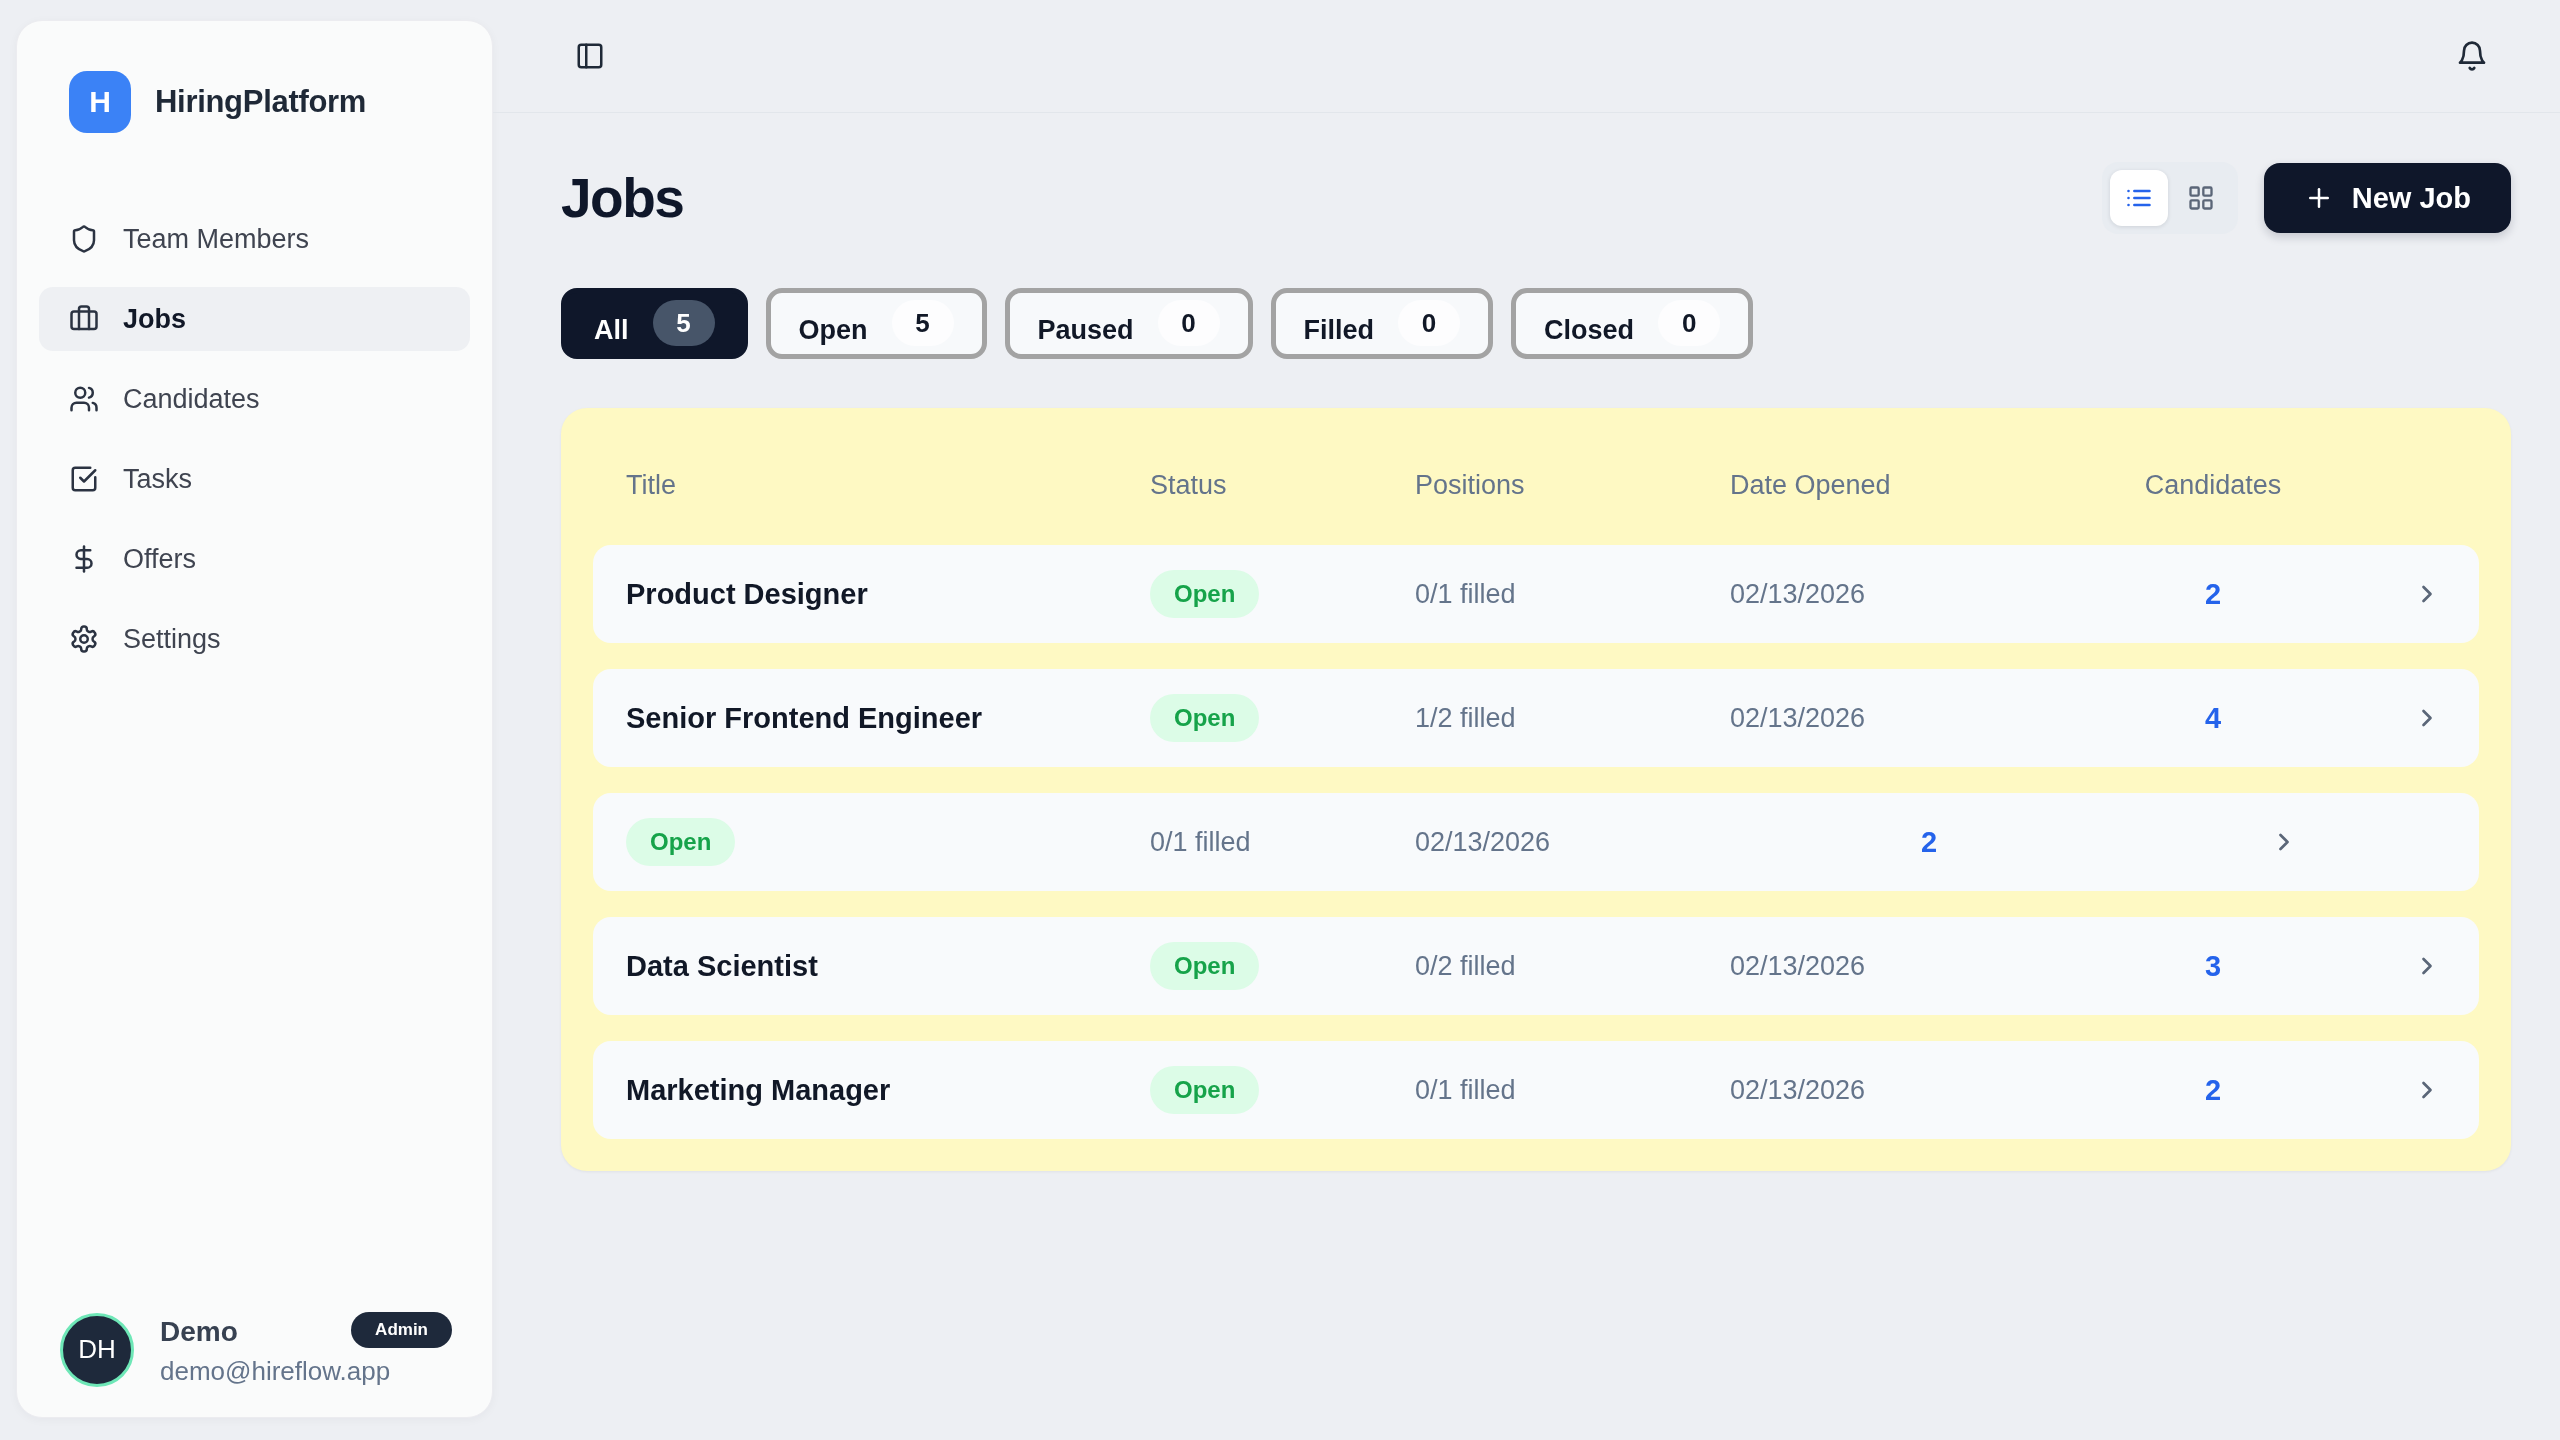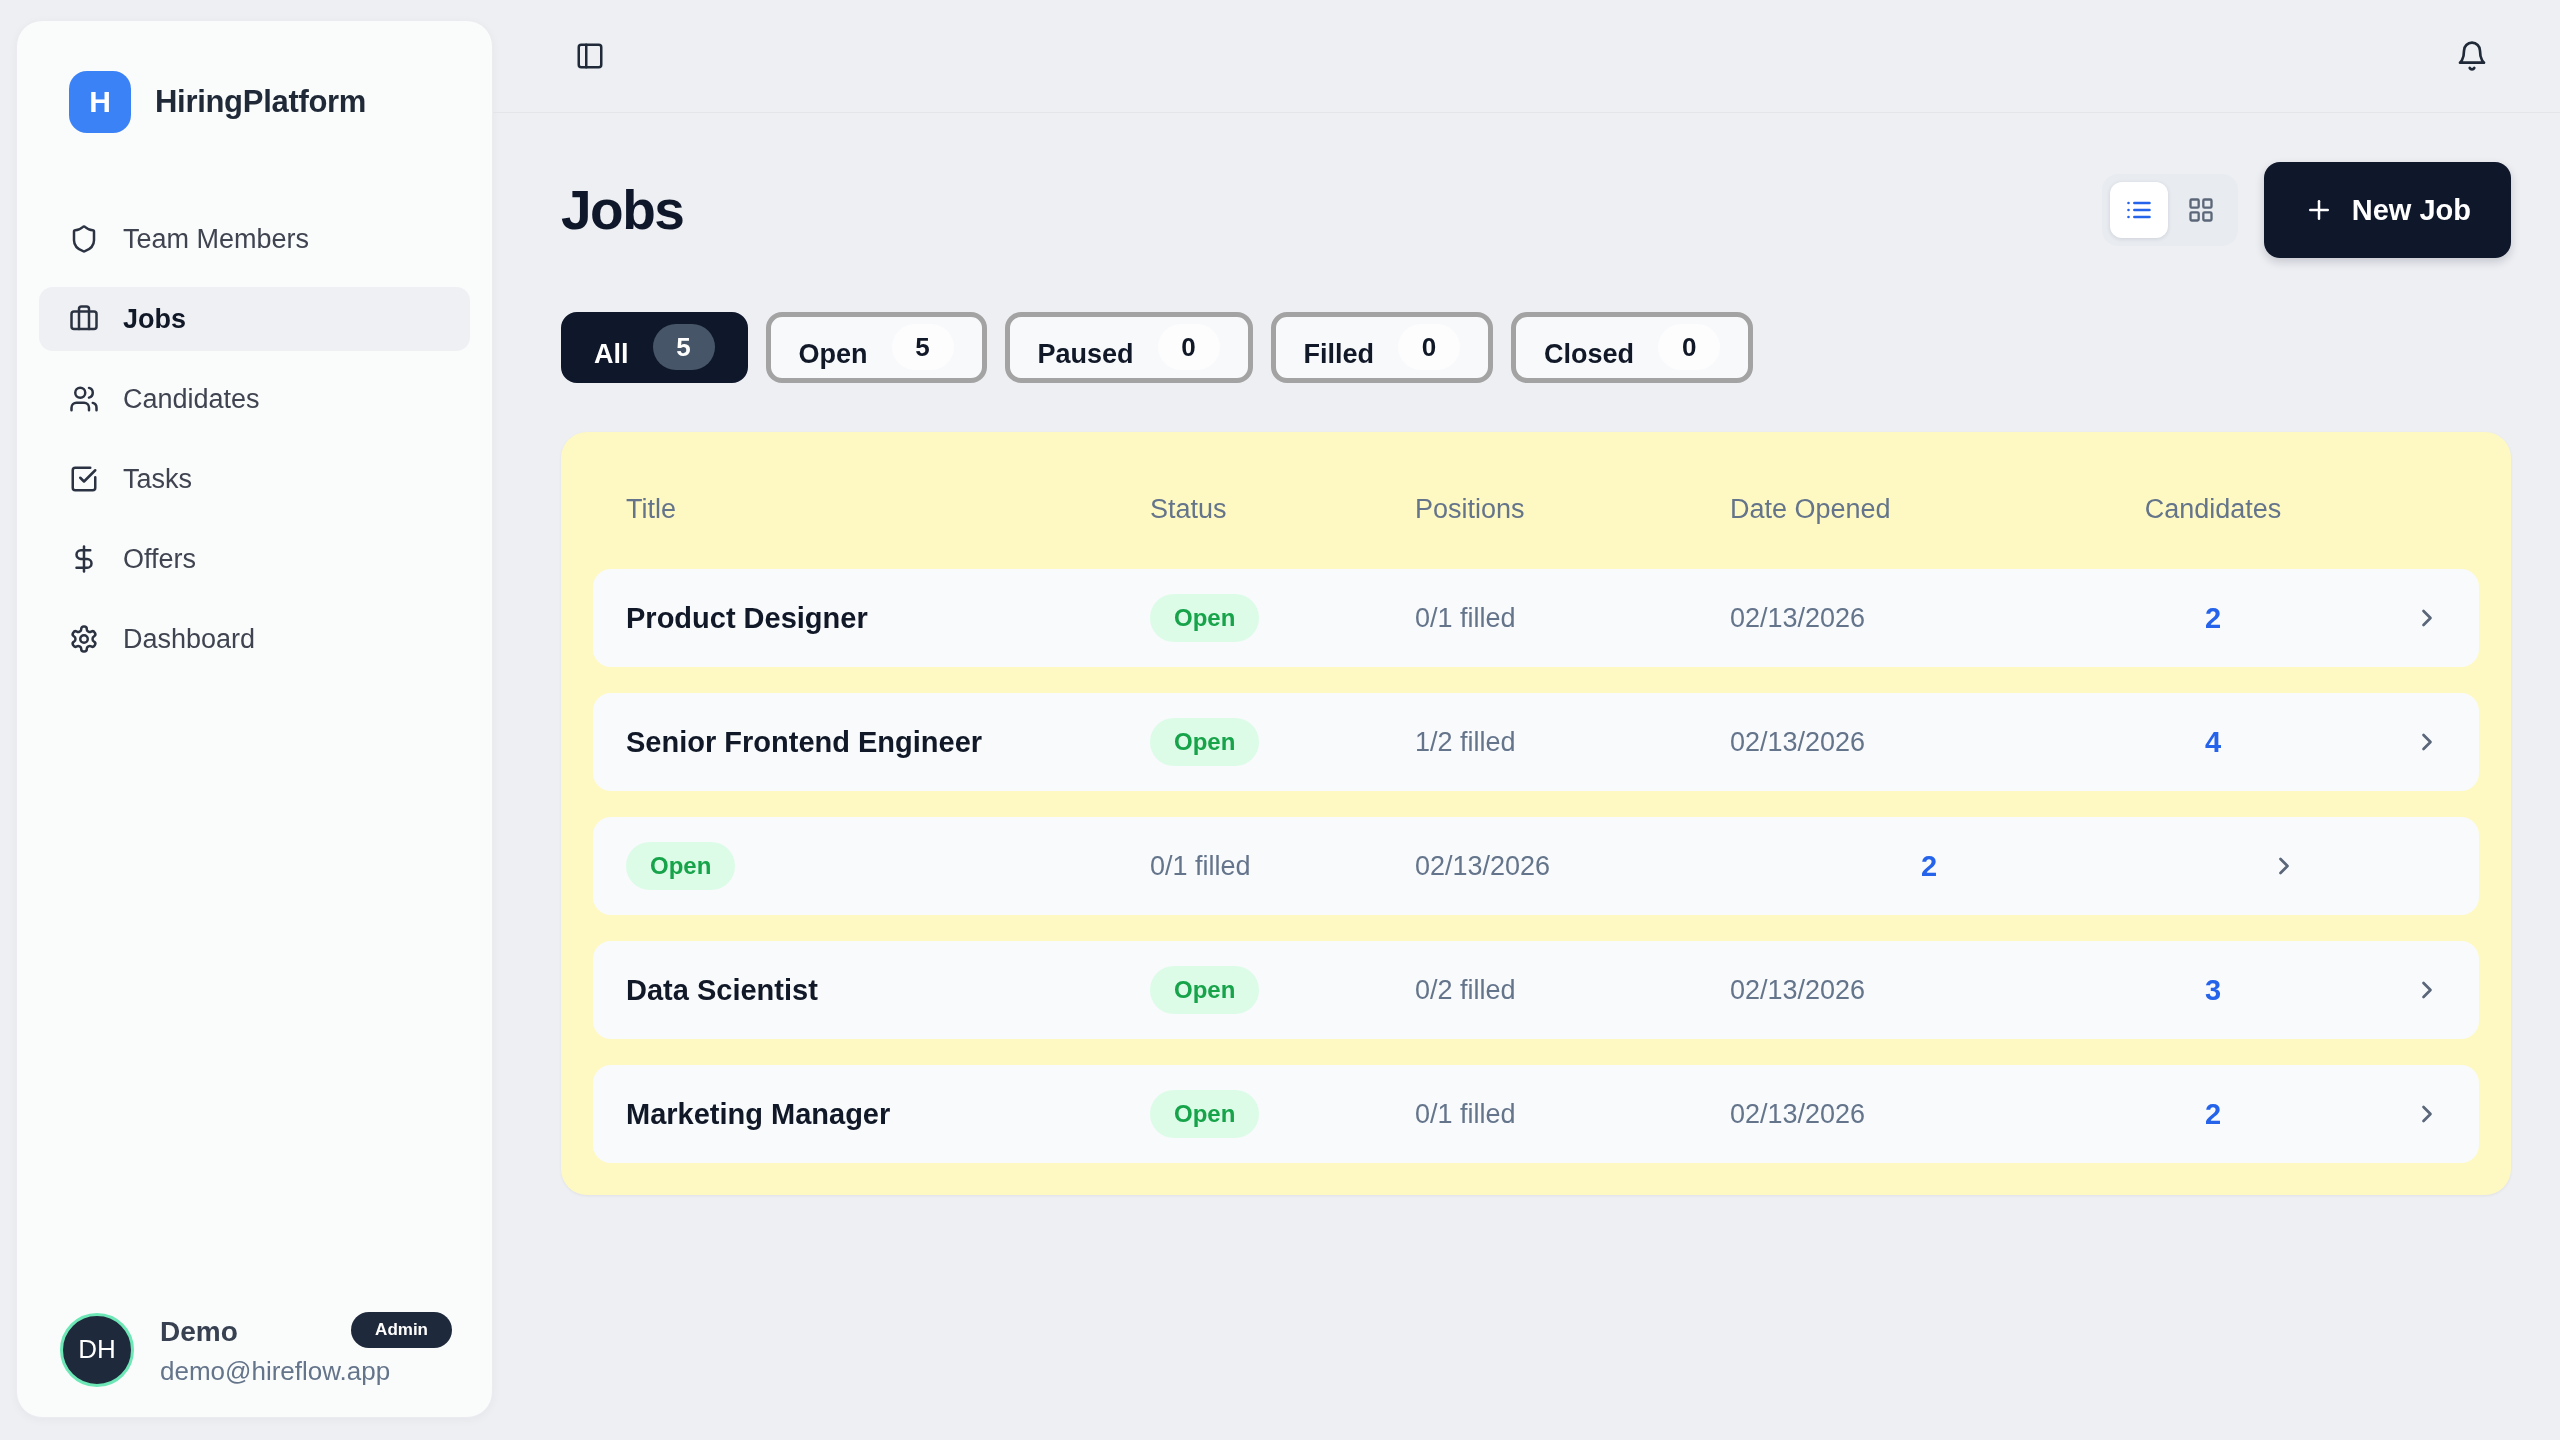--- a/index.html
+++ b/index.html
@@ -68,21 +68,21 @@
   .header-actions { display:flex; align-items:center; gap:26px; }
 
   .view-toggle { background:#e8ecf1; border-radius:16px; padding:8px; display:flex; gap:4px; }
   .seg {
     width:58px; height:56px; border:none; background:transparent; border-radius:12px;
     display:flex; align-items:center; justify-content:center; cursor:pointer; color:#5b6678;
   }
   .seg.active { background:#ffffff; color:#2563eb; box-shadow:0 1px 4px rgba(15,23,42,.12); }
 
   .new-job-btn {
-    height:96px; padding:0 40px; background:#0f172a; color:#fff;
+    height:70px; padding:0 40px; background:#0f172a; color:#fff;
     border:none; border-radius:16px; cursor:pointer;
     display:flex; align-items:center; gap:18px;
     font-family:inherit; font-size:29px; font-weight:600;
     box-shadow:0 4px 10px rgba(15,23,42,.18);
   }
 
   .filters { margin-top:54px; display:flex; gap:18px; }
   .filter-tab {
     height:71px; padding:8px 28px; border-radius:16px;
     background:#f7f9fb; border:5px solid #a3a3a3;
@@ -179,21 +179,21 @@
       </span>
       <span>Offers</span>
     </div>
     <div class="nav-item">
       <span class="nicon">
         <svg width="30" height="30" viewBox="0 0 24 24" fill="none" stroke="currentColor" stroke-width="2" stroke-linecap="round" stroke-linejoin="round">
             <path d="M12.22 2h-.44a2 2 0 0 0-2 2v.18a2 2 0 0 1-1 1.73l-.43.25a2 2 0 0 1-2 0l-.15-.08a2 2 0 0 0-2.73.73l-.22.38a2 2 0 0 0 .73 2.73l.15.1a2 2 0 0 1 1 1.72v.51a2 2 0 0 1-1 1.74l-.15.09a2 2 0 0 0-.73 2.73l.22.38a2 2 0 0 0 2.73.73l.15-.08a2 2 0 0 1 2 0l.43.25a2 2 0 0 1 1 1.73V20a2 2 0 0 0 2 2h.44a2 2 0 0 0 2-2v-.18a2 2 0 0 1 1-1.73l.43-.25a2 2 0 0 1 2 0l.15.08a2 2 0 0 0 2.73-.73l.22-.39a2 2 0 0 0-.73-2.73l-.15-.08a2 2 0 0 1-1-1.74v-.5a2 2 0 0 1 1-1.74l.15-.09a2 2 0 0 0 .73-2.73l-.22-.38a2 2 0 0 0-2.73-.73l-.15.08a2 2 0 0 1-2 0l-.43-.25a2 2 0 0 1-1-1.73V4a2 2 0 0 0-2-2z"></path>
             <circle cx="12" cy="12" r="3"></circle>
           </svg>
       </span>
-      <span>Dashboard</span>
+      <span>Settings</span>
     </div>
   </nav>
 
   <div class="user">
     <div class="avatar">DH</div>
     <div class="user-info">
       <div class="user-row">
         <span class="user-name">Demo</span>
         <span class="role-badge">Admin</span>
       </div>

